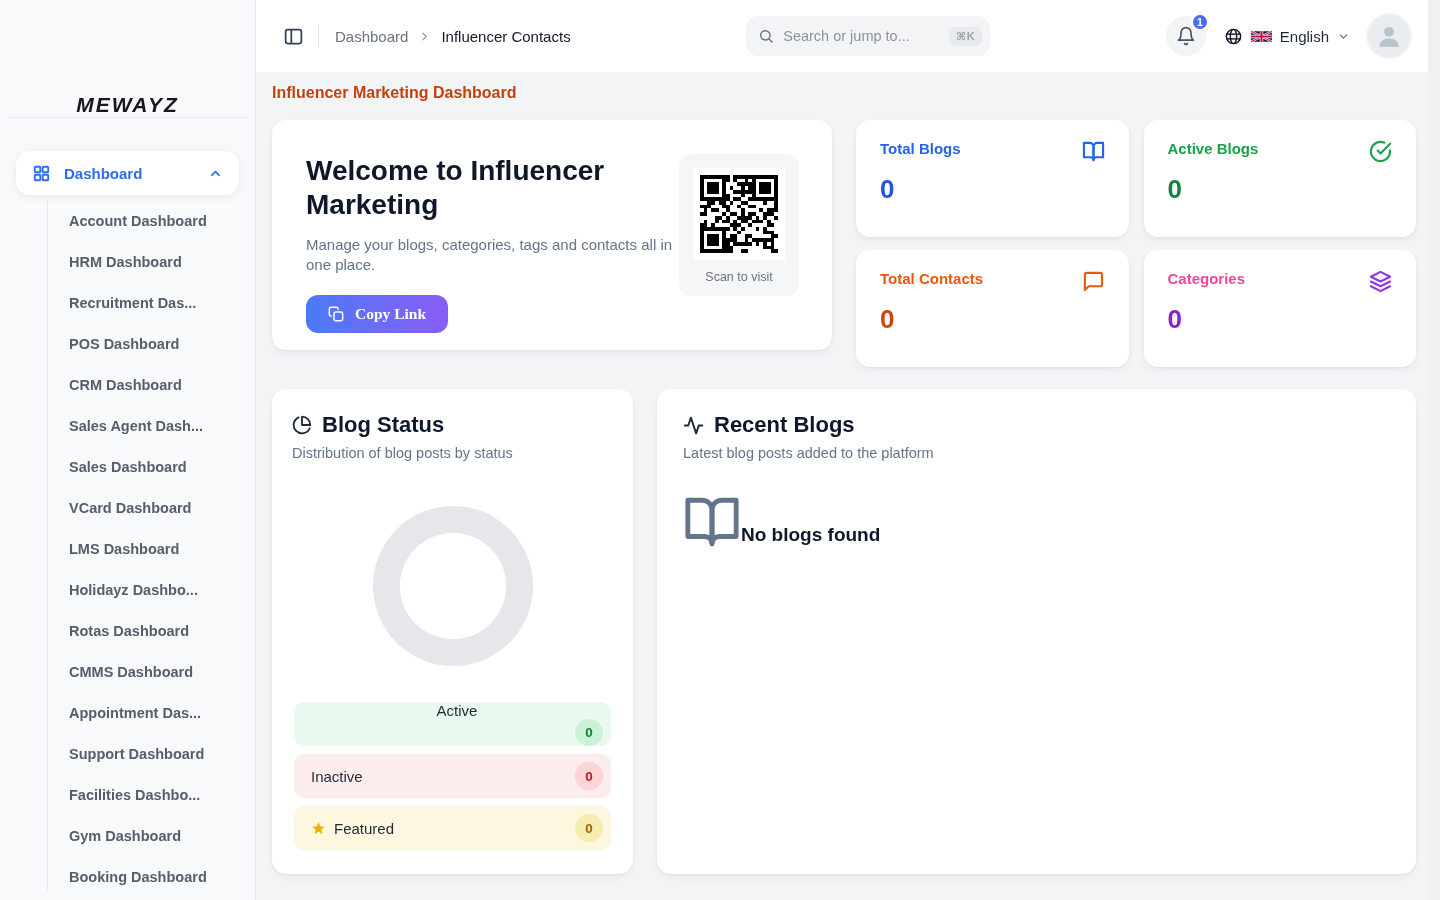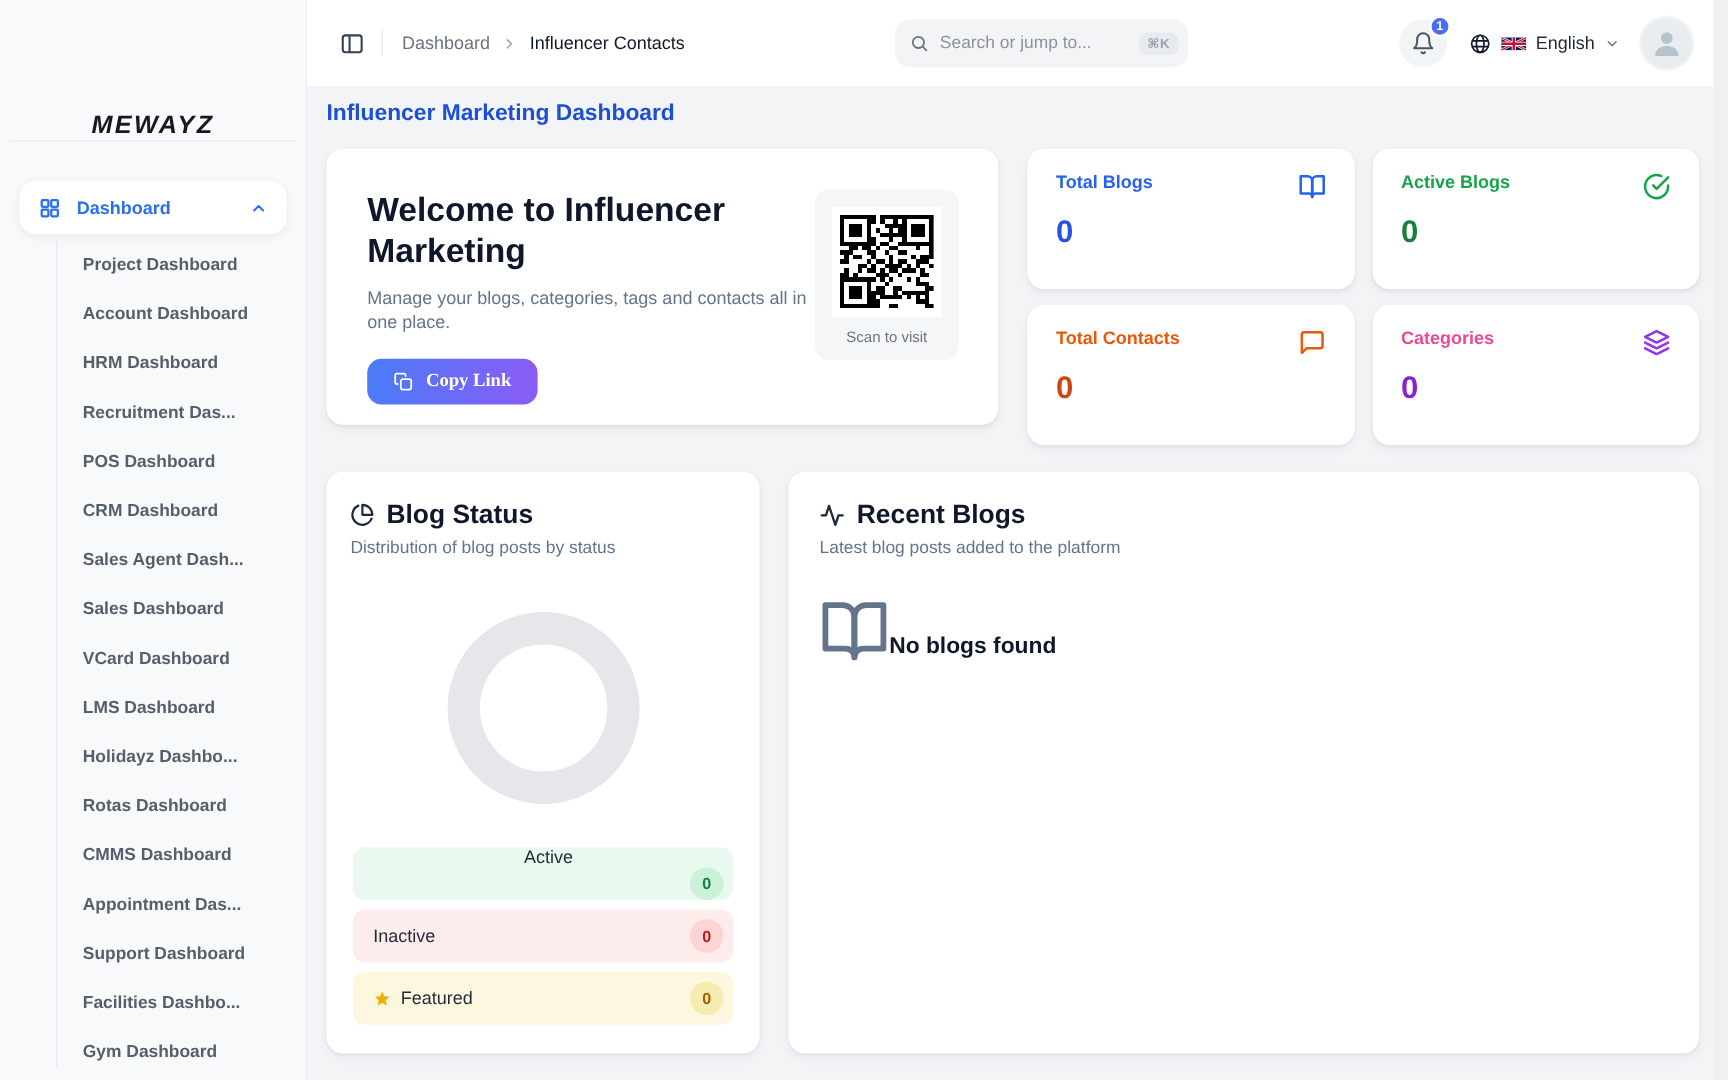--- a/index.html
+++ b/index.html
@@ -73,21 +73,21 @@
   .lang { display:flex; align-items:center; gap:8px; cursor:pointer; }
   .flag { width:21px; height:15px; border-radius:2.5px; overflow:hidden; display:flex; }
   .lang-label { font-size:15px; color:#1f2937; font-weight:500; }
   .avatar {
     width:42px; height:42px; border-radius:50%; background:#eaedf0;
     box-shadow:0 0 0 2px #f1f3f5; display:flex; align-items:center; justify-content:center;
     cursor:pointer; overflow:hidden;
   }
   
   .content { flex:1; padding:12px 24px 24px 16px; overflow:hidden; }
-  .page-title { font-size:19px; font-weight:800; color:#1d4ed8; margin-bottom:18px; }
+  .page-title { font-size:16px; font-weight:800; color:#c2410c; margin-bottom:18px; }
   .row1 { display:grid; grid-template-columns:1fr 1fr; gap:24px; align-items:start; }
   .card {
     background:#fff; border-radius:14px;
     box-shadow:0 1px 3px rgba(15,23,42,.06), 0 4px 10px rgba(15,23,42,.04);
   }
   .welcome { height:230px; display:flex; padding:34px 33px 30px 34px; }
   .welcome h2 { font-size:28px; line-height:1.2; font-weight:800; color:#0f172a; max-width:345px; }
   .welcome p { font-size:15px; line-height:1.35; color:#64748b; margin-top:14px; max-width:368px; }
   .copy-btn {
     margin-top:19px; display:inline-flex; align-items:center; gap:11px;
@@ -167,21 +167,20 @@
     </span>
     <span class="label">Dashboard</span>
     <span class="chev">
       <svg width="15" height="15" viewBox="0 0 24 24" fill="none" stroke="#2b6ef0" stroke-width="2.6" stroke-linecap="round" stroke-linejoin="round">
           <path d="M6 15l6-6 6 6"></path>
         </svg>
     </span>
   </div>
 
   <nav class="tree">
-    <div class="tree-item">Project Dashboard</div>
     <div class="tree-item">Account Dashboard</div>
     <div class="tree-item">HRM Dashboard</div>
     <div class="tree-item">Recruitment Das...</div>
     <div class="tree-item">POS Dashboard</div>
     <div class="tree-item">CRM Dashboard</div>
     <div class="tree-item">Sales Agent Dash...</div>
     <div class="tree-item">Sales Dashboard</div>
     <div class="tree-item">VCard Dashboard</div>
     <div class="tree-item">LMS Dashboard</div>
     <div class="tree-item">Holidayz Dashbo...</div>

